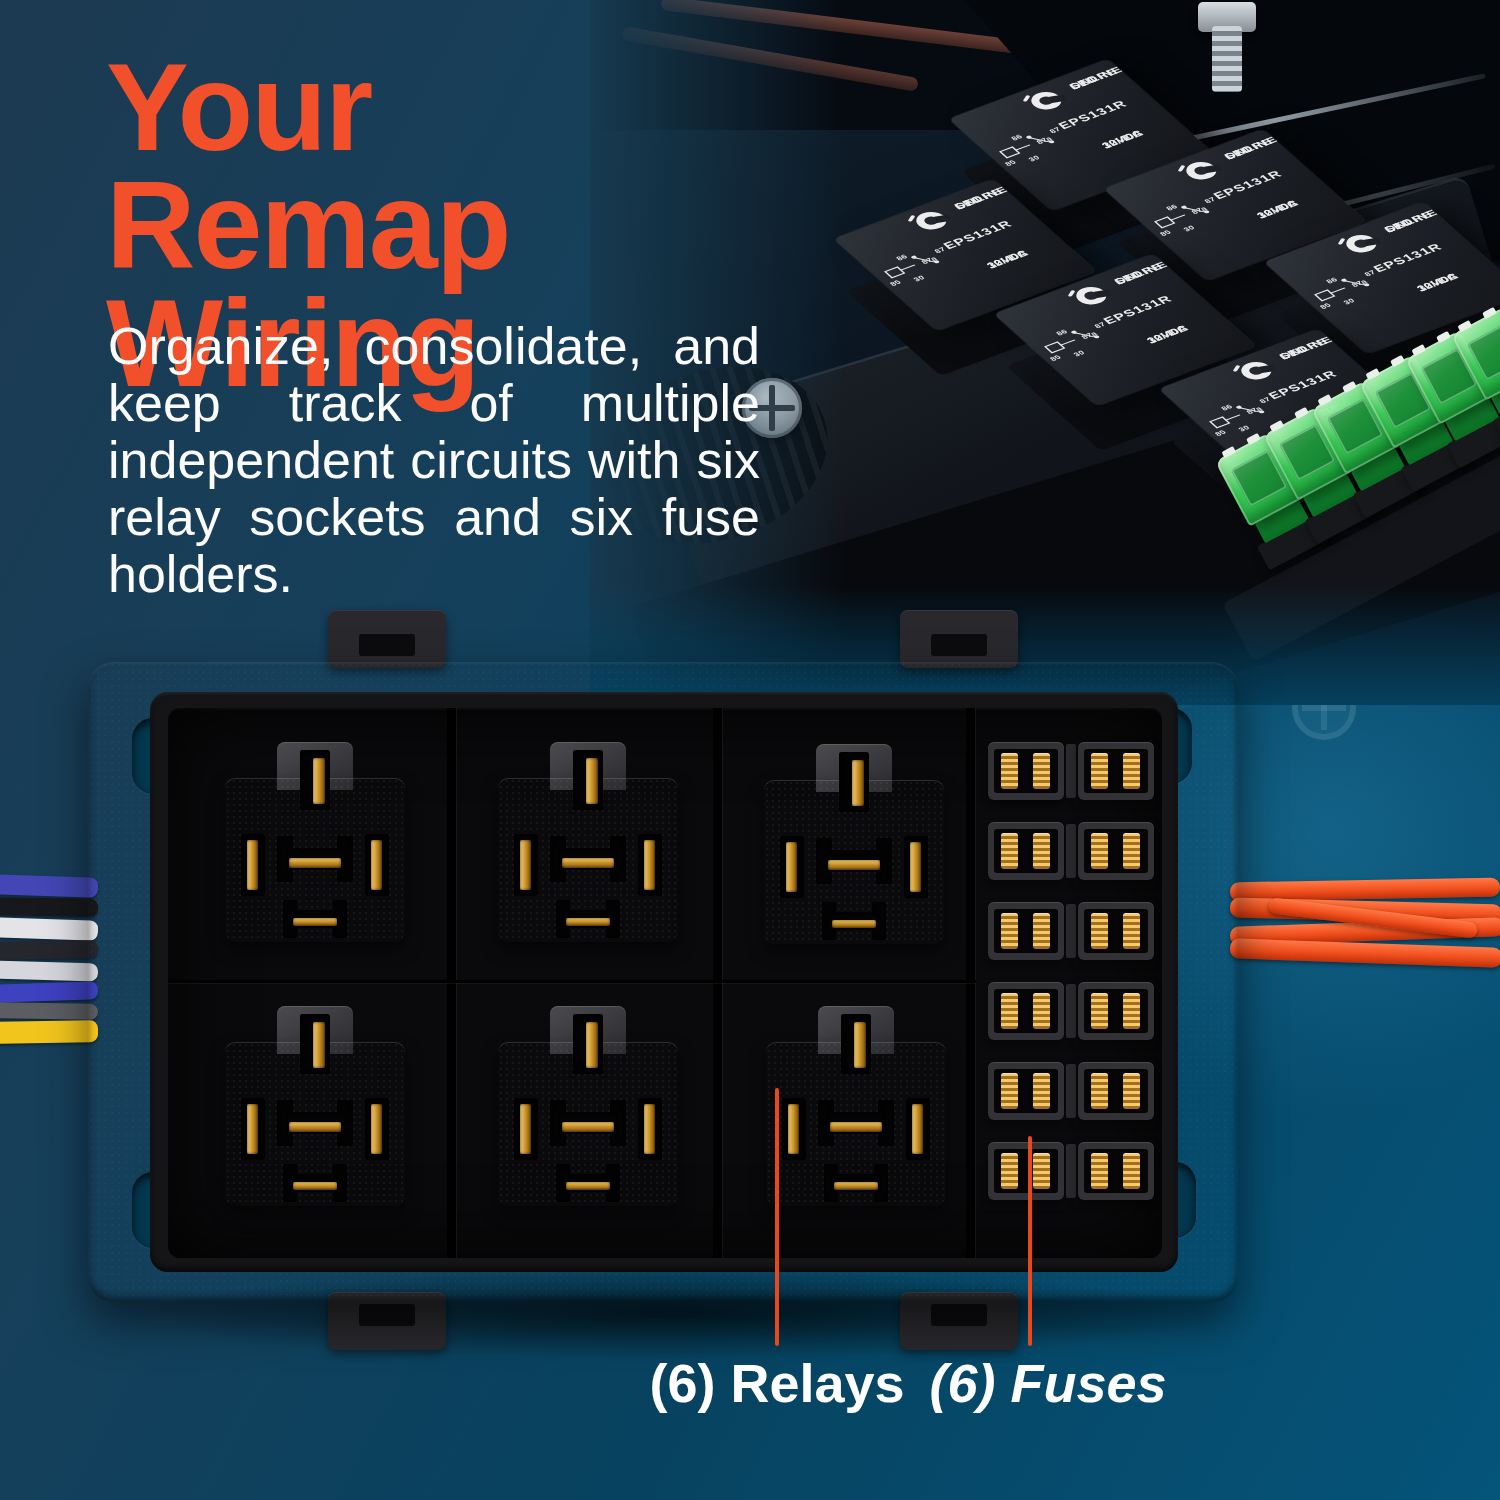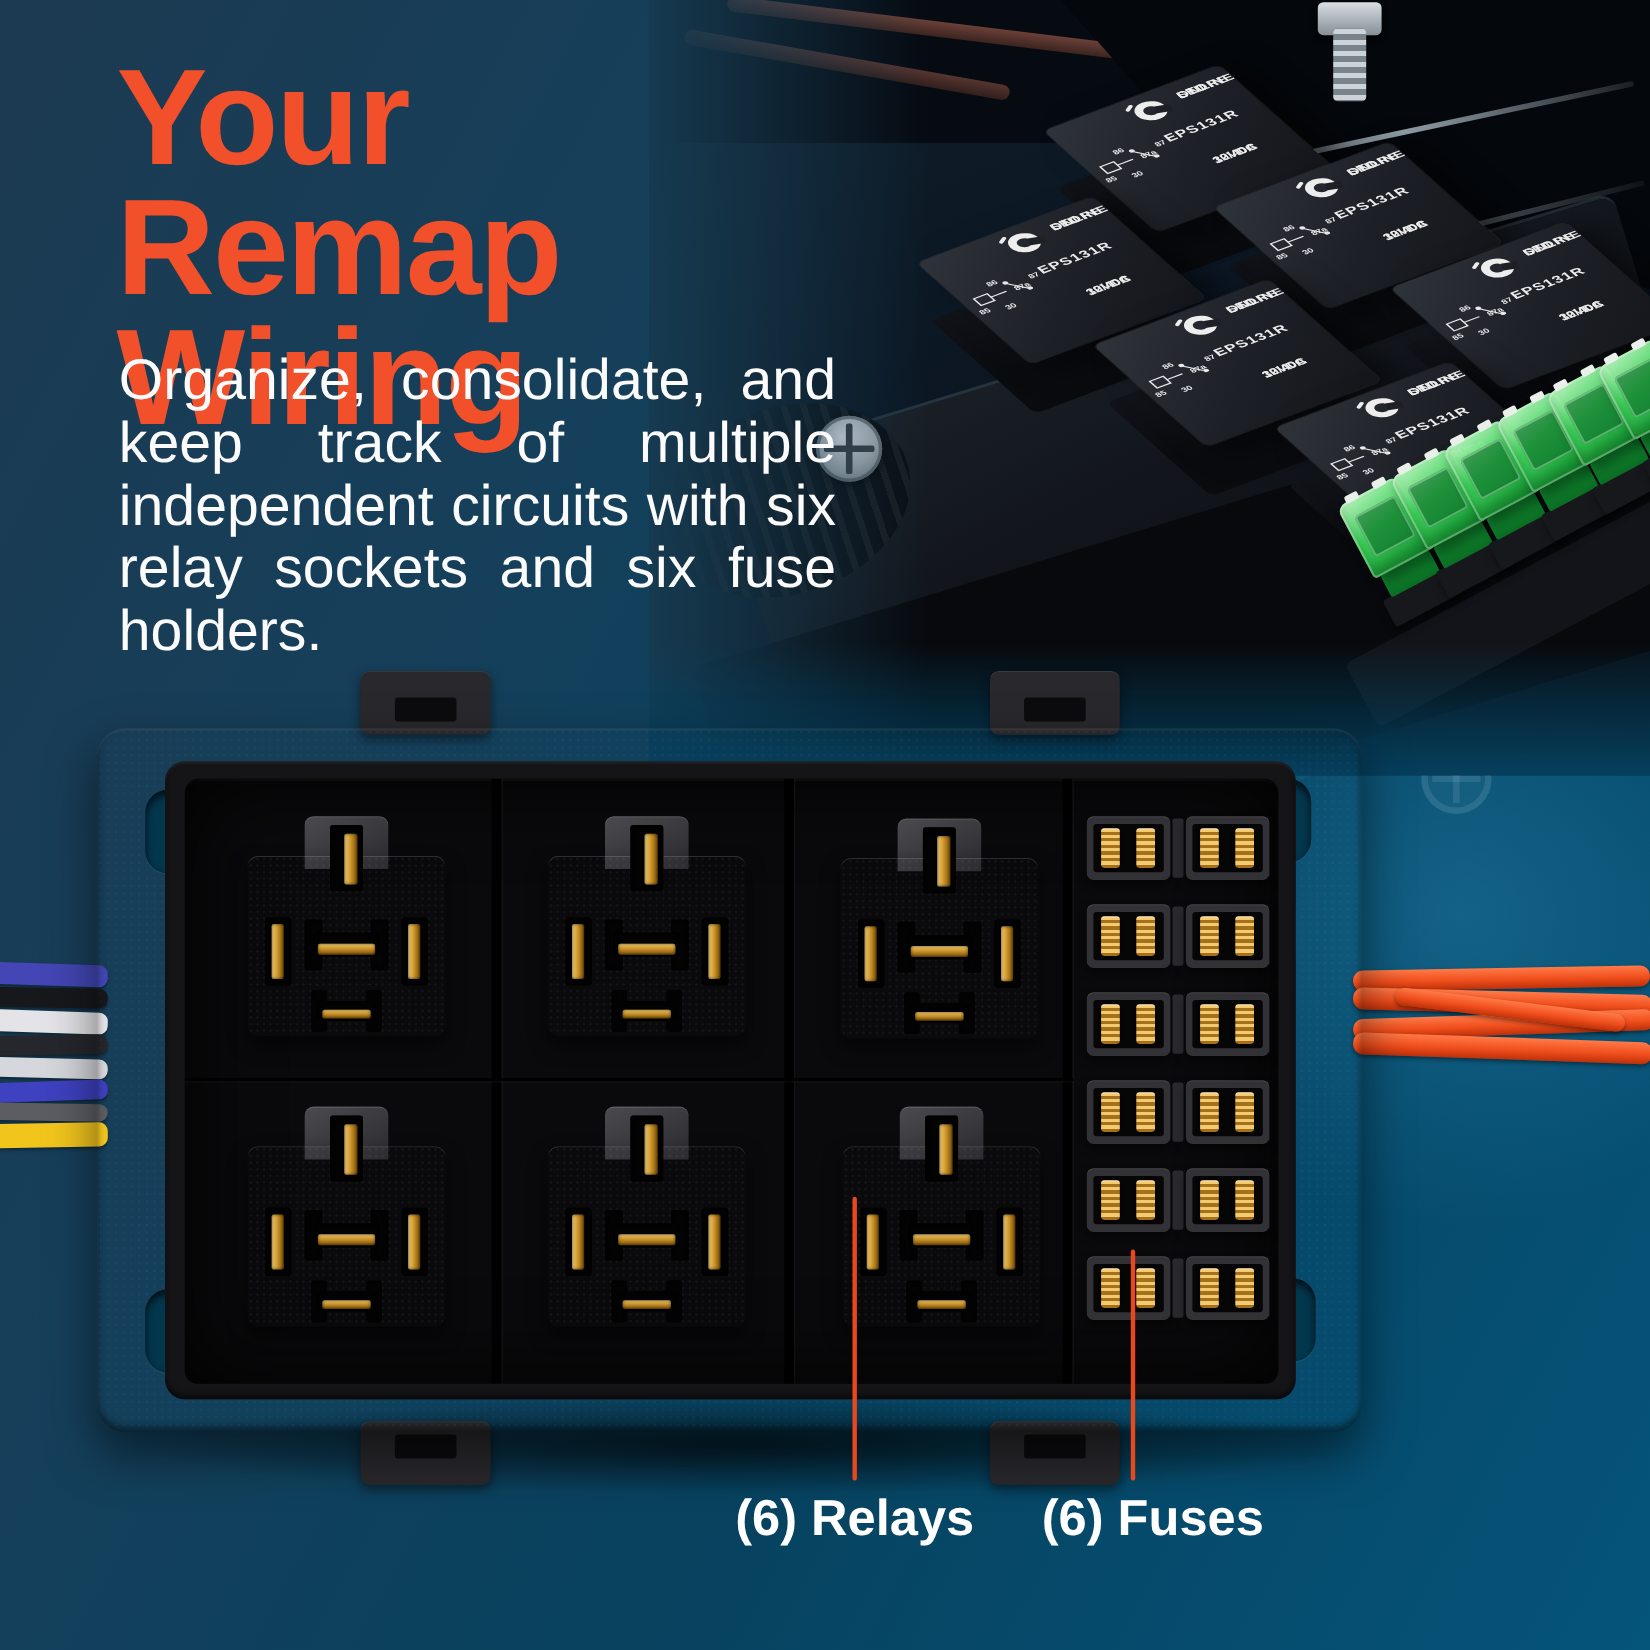--- a/index.html
+++ b/index.html
@@ -145,21 +145,21 @@
   .fr-rail{left:78px;top:2px;width:10px;height:54px;background:#2a2a2e;border-radius:2px;}
   
   #wires-left{left:-8px;top:860px;width:106px;height:190px;z-index:15;}
   #wires-left .wire{left:0;width:106px;border-radius:8px;box-shadow:0 2px 3px rgba(0,0,0,.4);}
   #wires-right{left:1230px;top:880px;width:280px;height:120px;z-index:15;}
   #wires-right .wire{border-radius:9px;
     background:linear-gradient(180deg,#ff7a48 0%,#f04f1d 55%,#bf3009 100%);
     box-shadow:0 2px 4px rgba(0,0,0,.45);}
   
   .leader{width:4px;background:#E8481C;border-radius:2px;z-index:45;}
-  .callout{top:1352px;width:300px;text-align:center;font-size:46px;font-weight:bold;color:#ffffff;z-index:45;}
+  .callout{top:1352px;width:300px;text-align:center;font-size:54px;font-weight:bold;color:#ffffff;z-index:45;}
 </style>
 </head>
 <body>
 
 <div id="canvas">
 
   <div class="glow"></div>
   <div class="streak"></div>
   <div class="ghost-screw"></div>
 
@@ -638,15 +638,15 @@
       <div class="wire" style="top: 0px; height: 19px; width: 270px; left: 0px; transform: rotate(-1deg);"></div>
       <div class="wire" style="top: 21px; height: 20px; width: 272px; left: 0px; transform: rotate(1.5deg);"></div>
       <div class="wire" style="top: 42px; height: 19px; width: 274px; left: 0px; transform: rotate(-2deg);"></div>
       <div class="wire" style="top: 63px; height: 20px; width: 272px; left: 0px; transform: rotate(2deg);"></div>
       <div class="wire" style="top: 30px; height: 16px; width: 210px; left: 38px; transform: rotate(7deg);"></div>
     </div>
 
   <div class="leader" style="left:775px;top:1088px;height:258px;"></div>
   <div class="leader" style="left:1028px;top:1136px;height:210px;"></div>
   <div class="callout" style="left:627px;">(6) Relays</div>
-  <div class="callout" style="left:898px;">(6) Fuses</div>
+  <div class="callout" style="left:898px;font-style:italic;">(6) Fuses</div>
 
 </div>
 
 </body></html>

